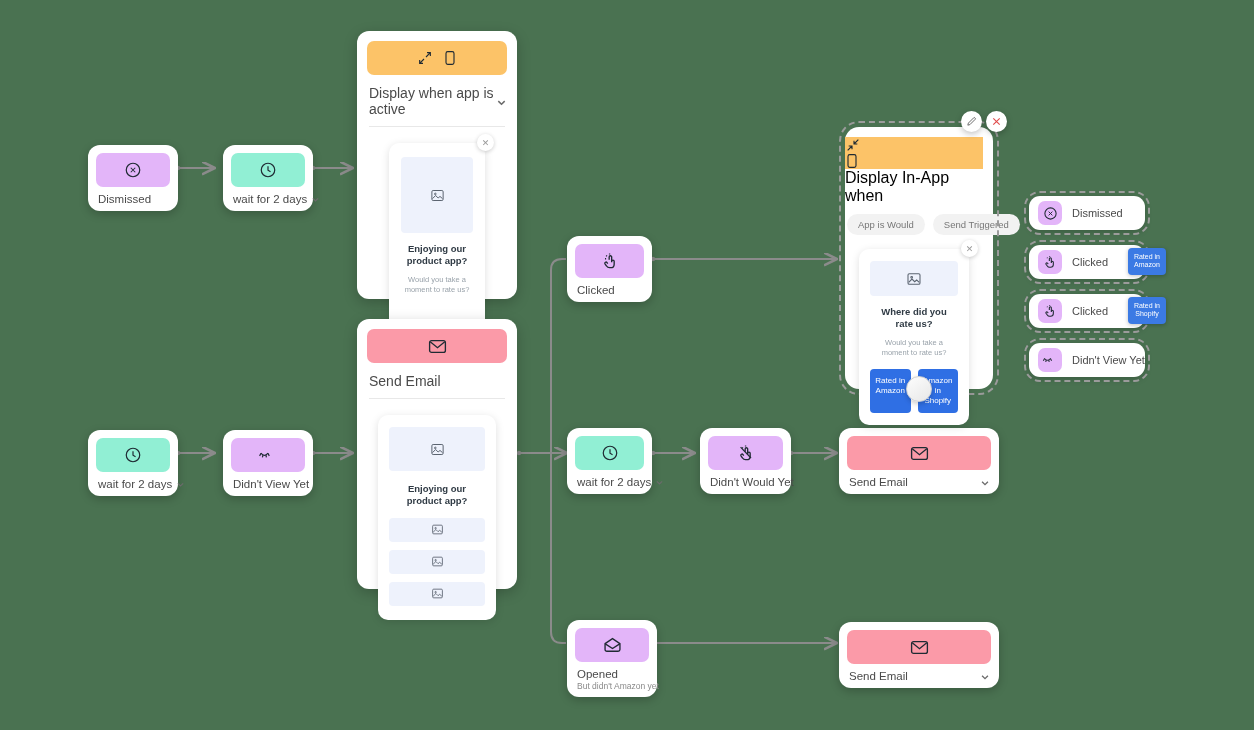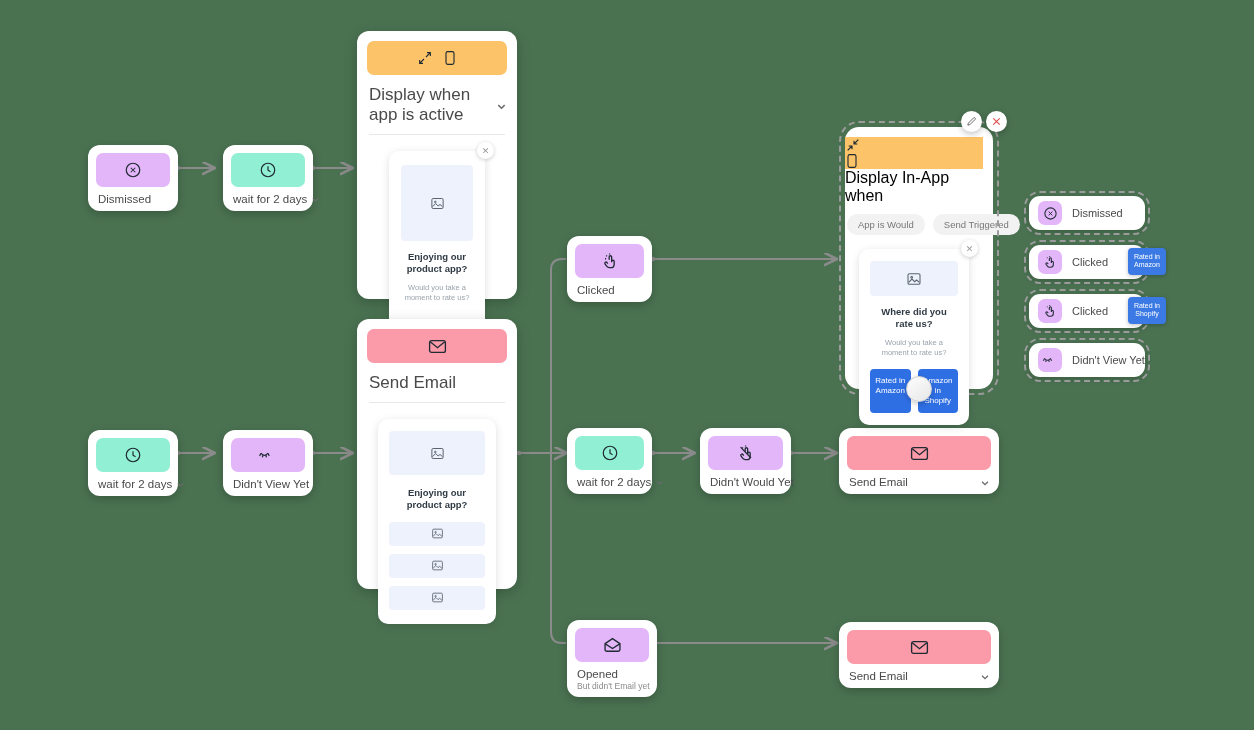--- a/index.html
+++ b/index.html
@@ -37,21 +37,21 @@
   .pink{background:#fb9aa8;}
   .orange{background:#fcc368;}
 
   
   .card{
     position:absolute;background:#ffffff;border-radius:12px;
     box-shadow:0 4px 14px rgba(0,0,0,.22);
     box-sizing:border-box;padding:10px 10px 12px 10px;
   }
   .card .band{height:34px;border-radius:7px;display:flex;align-items:center;justify-content:center;gap:10px;}
-  .card .ctitle{font-size:17px;color:#4a4a4a;margin:10px 2px 0 2px;display:flex;align-items:center;}
+  .card .ctitle{font-size:14px;color:#4a4a4a;margin:10px 2px 0 2px;display:flex;align-items:center;}
   .card .rule{height:1px;background:#e8e8e8;margin:9px 2px 0 2px;}
   .pillrow{display:flex;gap:8px;margin:9px 2px 0 2px;}
   .pill{
     background:#f2f2f2;border-radius:999px;font-size:9.5px;color:#777;
     padding:5px 11px;white-space:nowrap;
   }
 
   
   .mock{
     position:relative;background:#ffffff;border-radius:10px;
@@ -377,21 +377,21 @@
   <div class="node" style="left:567px;top:620px;width:90px;">
     <div class="swatch purple">
       <svg class="ico" width="19" height="16" viewBox="0 0 24 20" fill="none" stroke="#1f2a33" stroke-width="1.7">
         <path d="M2.6 8.2L12 2l9.4 6.2v7.4a2.3 2.3 0 0 1-2.3 2.3H4.9a2.3 2.3 0 0 1-2.3-2.3z"></path>
         <path d="M2.9 8.6L12 14.4l9.1-5.8"></path>
       </svg>
     </div>
     <div class="nlabel">
         <span>Opened</span>
       </div>
-    <div class="nsub">But didn't Email yet</div>
+    <div class="nsub">But didn't Amazon yet</div>
   </div>
 
   <div class="node" style="left:839px;top:622px;width:160px;">
     <div class="swatch pink">
       <svg class="ico" width="19" height="15" viewBox="0 0 24 19" fill="none" stroke="#1f2a33" stroke-width="1.7">
         <rect x="2" y="2" width="20" height="15" rx="2.5"></rect>
           <path d="M2.8 3.6L12 11l9.2-7.4"></path>
       </svg>
     </div>
     <div class="nlabel">

